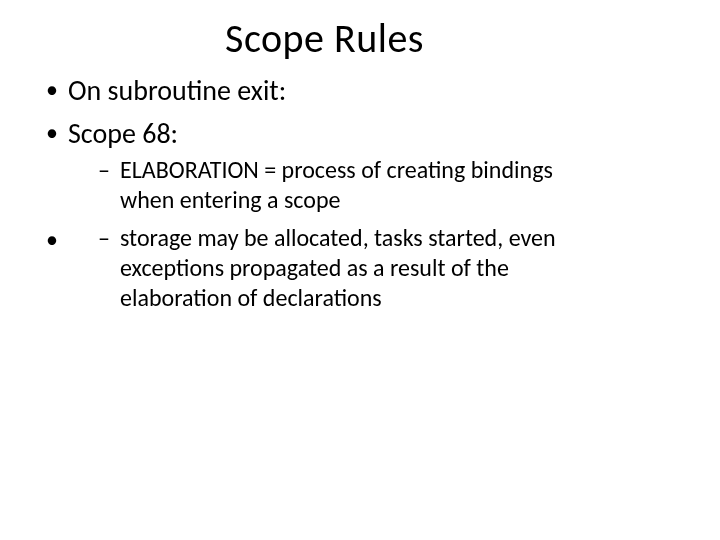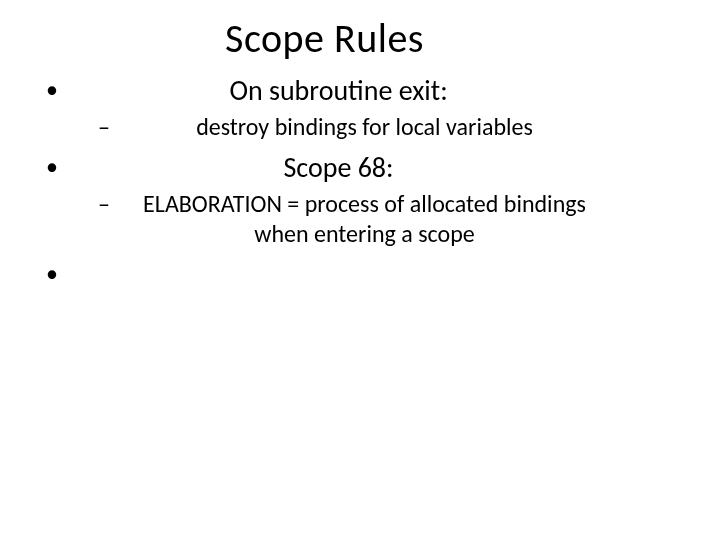--- a/index.html
+++ b/index.html
@@ -20,21 +20,20 @@
   .title {
     text-align: center;
     font-size: 40px;
     font-weight: 400;
     margin-bottom: 10px;
     letter-spacing: 0.5px;
   }
   ul.level1 {
     list-style: none;
     padding-left: 0;
-    text-align: center;
   }
   ul.level1 > li {
     position: relative;
     padding-left: 28px;
     font-size: 28px;
     line-height: 1.25;
     margin-bottom: 4px;
   }
   ul.level1 > li::before {
     content: "•";
@@ -69,28 +68,30 @@
 <body>
 
 <div class="slide">
   <h1 class="title">Scope Rules</h1>
 
   <ul class="level1">
 
     <li>
       <span>On subroutine exit:</span>
       <ul class="level2">
-        <li><span>destroy bindings for local variables</span></li>
       </ul>
     </li>
 
     <li>
       <span>Scope 68:</span>
       <ul class="level2">
-        <li><span>ELABORATION = process of allocated bindings when entering a scope</span></li>
+        <li><span>ELABORATION = process of creating bindings when entering a scope</span></li>
       </ul>
     </li>
 
     <li>
+      <ul class="level2">
+        <li><span>storage may be allocated, tasks started, even exceptions propagated as a result of the elaboration of declarations</span></li>
+      </ul>
     </li>
 
   </ul>
 </div>
 
 </body></html>

